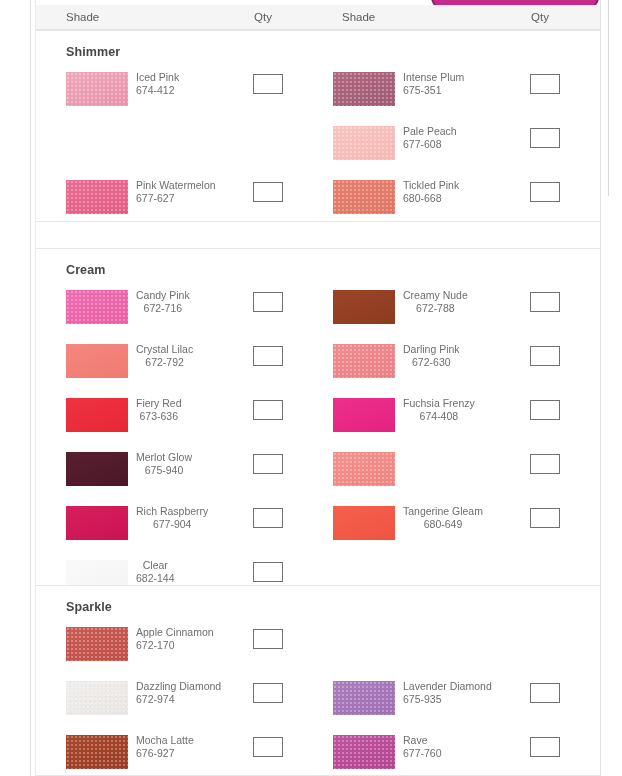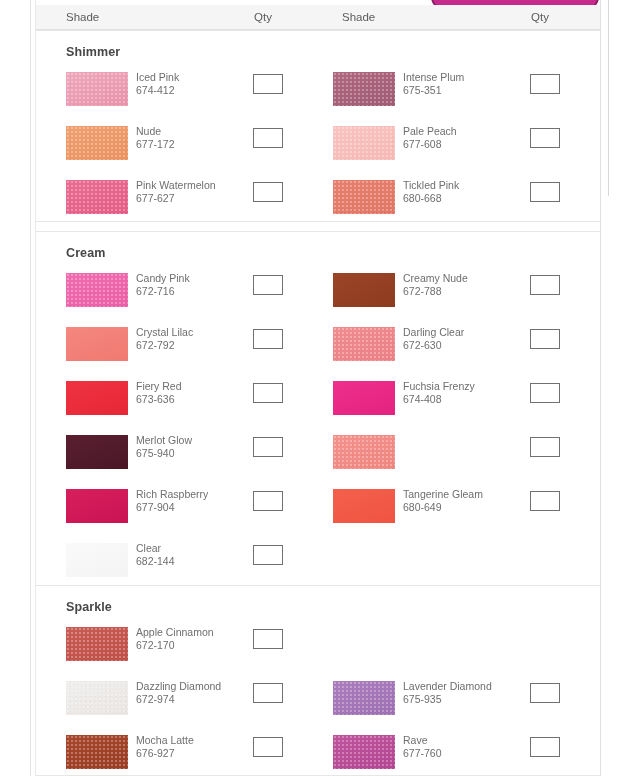--- a/index.html
+++ b/index.html
@@ -93,30 +93,20 @@
         <div class="row" style="left: 30px; top: 41px; width: 227px;">
           <div class="sw" style="background: linear-gradient(160deg, rgb(239, 168, 189) 0%, rgb(232, 146, 171) 100%);">
             <div class="grain"></div>
           </div>
           <div class="labels">
             <div class="nm">Iced Pink</div>
             <div class="cd">674-412</div>
           </div>
           <div class="qty" style="left: 187px;"></div>
         </div>
-        <div class="row" style="left: 30px; top: 95px; width: 227px;">
-          <div class="sw" style="background: linear-gradient(160deg, rgb(240, 160, 112) 0%, rgb(234, 145, 96) 100%);">
-            <div class="grain"></div>
-          </div>
-          <div class="labels">
-            <div class="nm">Nude</div>
-            <div class="cd">677-172</div>
-          </div>
-          <div class="qty" style="left: 187px;"></div>
-        </div>
         <div class="row" style="left: 30px; top: 149px; width: 227px;">
           <div class="sw" style="background: linear-gradient(160deg, rgb(234, 109, 147) 0%, rgb(228, 92, 134) 100%);">
             <div class="grain"></div>
           </div>
           <div class="labels">
             <div class="nm">Pink Watermelon</div>
             <div class="cd">677-627</div>
           </div>
           <div class="qty" style="left: 187px;"></div>
         </div>
@@ -144,21 +134,21 @@
           <div class="sw" style="background: linear-gradient(160deg, rgb(232, 128, 110) 0%, rgb(224, 117, 100) 100%);">
             <div class="grain"></div>
           </div>
           <div class="labels">
             <div class="nm">Tickled Pink</div>
             <div class="cd">680-668</div>
           </div>
           <div class="qty" style="left: 197px;"></div>
         </div>
       </div>
-      <div class="section" style="top: 231px; height: 384px;">
+      <div class="section" style="top: 248px; height: 384px; text-align: center;">
         <div class="section-title" style="top: 14px;">Cream</div>
         <div class="row" style="left: 30px; top: 41px; width: 227px;">
           <div class="sw" style="background: linear-gradient(160deg, rgb(240, 108, 176) 0%, rgb(236, 94, 166) 100%);">
             <div class="grain"></div>
           </div>
           <div class="labels">
             <div class="nm">Candy Pink</div>
             <div class="cd">672-716</div>
           </div>
           <div class="qty" style="left: 187px;"></div>
@@ -209,21 +199,21 @@
             <div class="nm">Creamy Nude</div>
             <div class="cd">672-788</div>
           </div>
           <div class="qty" style="left: 197px;"></div>
         </div>
         <div class="row" style="left: 297px; top: 95px; width: 237px;">
           <div class="sw" style="background: linear-gradient(160deg, rgb(240, 140, 144) 0%, rgb(236, 127, 133) 100%);">
             <div class="grain"></div>
           </div>
           <div class="labels">
-            <div class="nm">Darling Clear</div>
+            <div class="nm">Darling Pink</div>
             <div class="cd">672-630</div>
           </div>
           <div class="qty" style="left: 197px;"></div>
         </div>
         <div class="row" style="left: 297px; top: 149px; width: 237px;">
           <div class="sw flat" style="background: linear-gradient(160deg, rgb(239, 47, 140) 0%, rgb(228, 34, 128) 100%);"></div>
           <div class="labels">
             <div class="nm">Fuchsia Frenzy</div>
             <div class="cd">674-408</div>
           </div>

